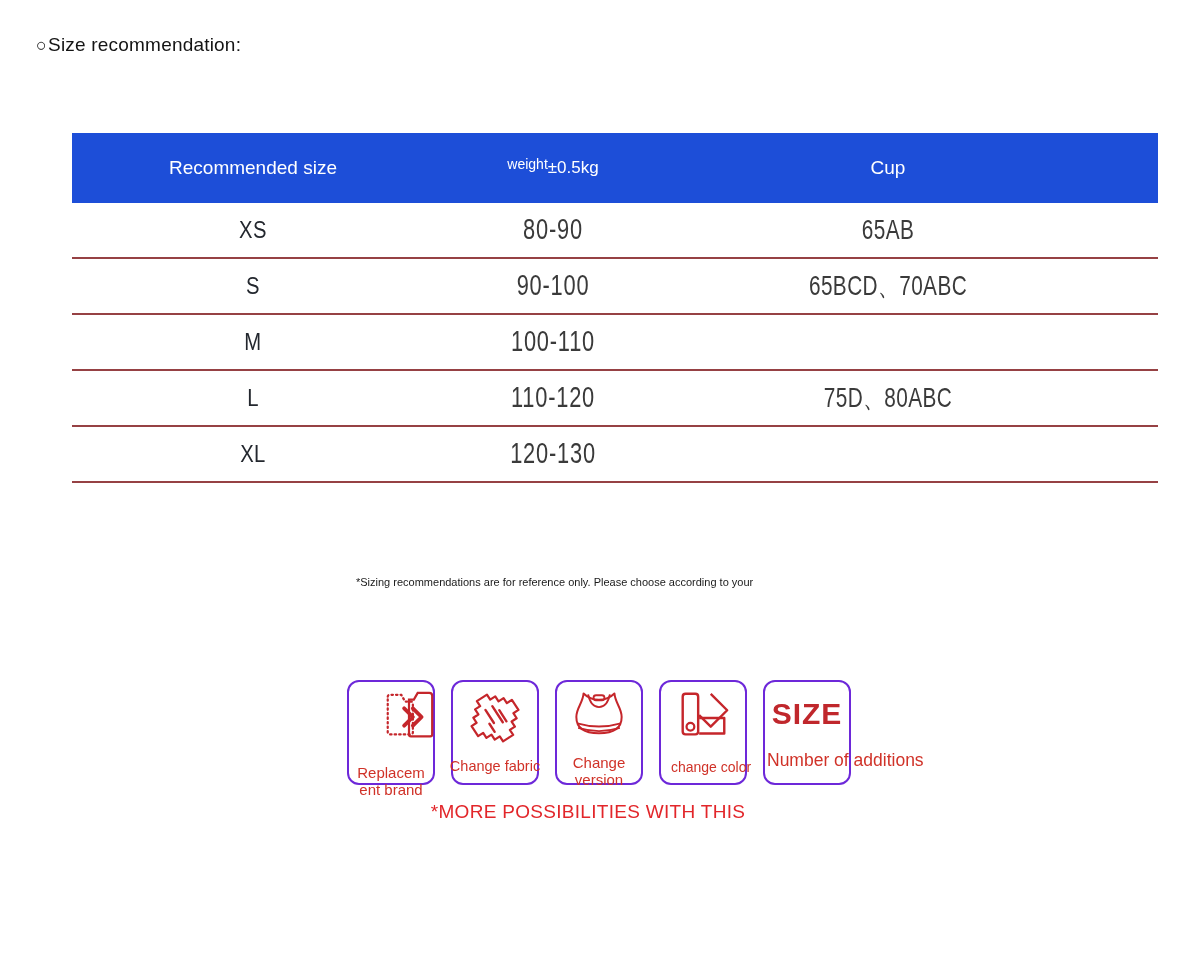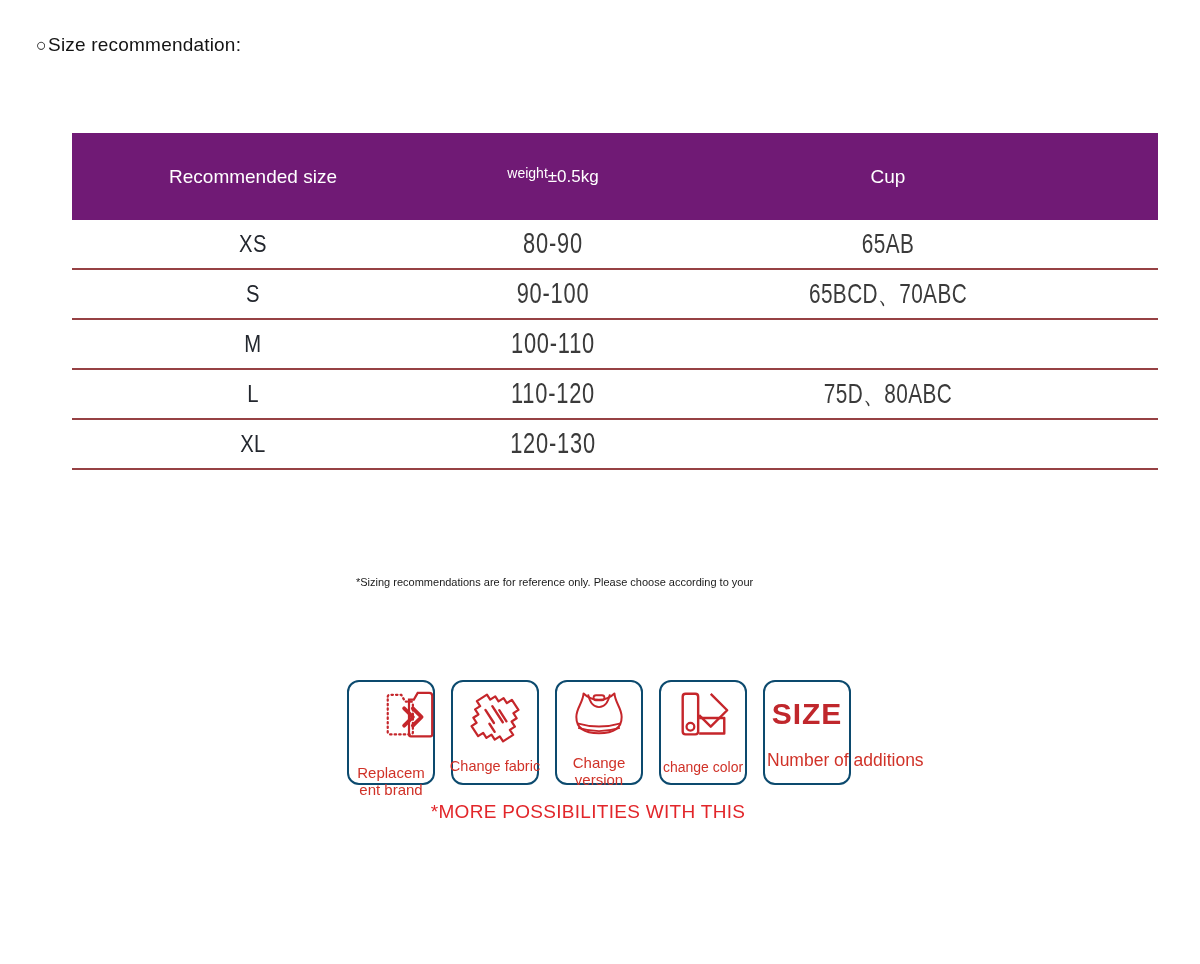--- a/index.html
+++ b/index.html
@@ -28,27 +28,27 @@
 
   
   .size-table {
     position: absolute;
     left: 72px;
     top: 133px;
     width: 1086px;
   }
   .thead {
     position: relative;
-    height: 87px;
-    background: #701a75;
+    height: 70px;
+    background: #1d4ed8;
     color: #ffffff;
   }
   .trow {
     position: relative;
-    height: 50px;
+    height: 56px;
     border-bottom: 2px solid #964144;
     background: #ffffff;
   }
   .cell {
     position: absolute;
     top: 50%;
     transform: translate(-50%, -50%);
     white-space: nowrap;
     text-align: center;
   }
@@ -96,21 +96,21 @@
     line-height: 16.5px;
     color: #1a1a1a;
   }
 
   
   .fbox {
     position: absolute;
     top: 680px;
     width: 88px;
     height: 105px;
-    border: 2px solid #0c4a6e;
+    border: 2px solid #6d28d9;
     border-radius: 12px;
     background: #ffffff;
   }
   .fbox-1 { left: 347px; padding-left: 31px; }
   .fbox-2 { left: 451px; }
   .fbox-3 { left: 555px; }
   .fbox-4 { left: 659px; }
   .fbox-5 { left: 763px; }
   .fbox svg {
     display: block;
@@ -122,21 +122,21 @@
     transform: translateX(-50%);
     color: #d03228;
     font-size: 15px;
     line-height: 17px;
     text-align: center;
     white-space: nowrap;
   }
   .fbox-1 .flabel { top: 82px; }
   .fbox-2 .flabel { top: 76px; font-size: 14.5px; }
   .fbox-3 .flabel { top: 72px; }
-  .fbox-4 .flabel { top: 77px; font-size: 14px; }
+  .fbox-4 .flabel { top: 77px; font-size: 14px; margin-left: 8px; }
   .size-word {
     margin-top: 15px;
     text-align: center;
     font-size: 30px;
     font-weight: bold;
     letter-spacing: 1px;
     color: #c0272c;
   }
   .fbox-5 .flabel {
     left: 2px;

